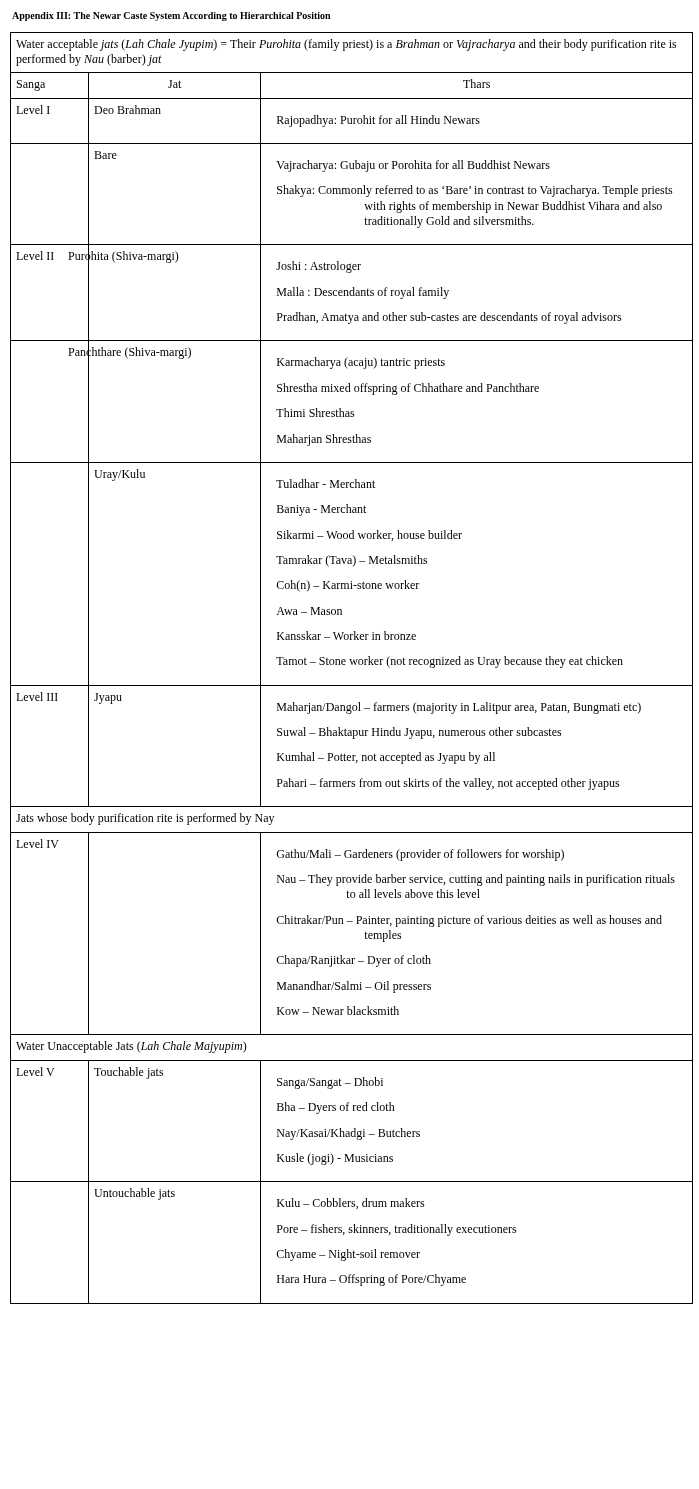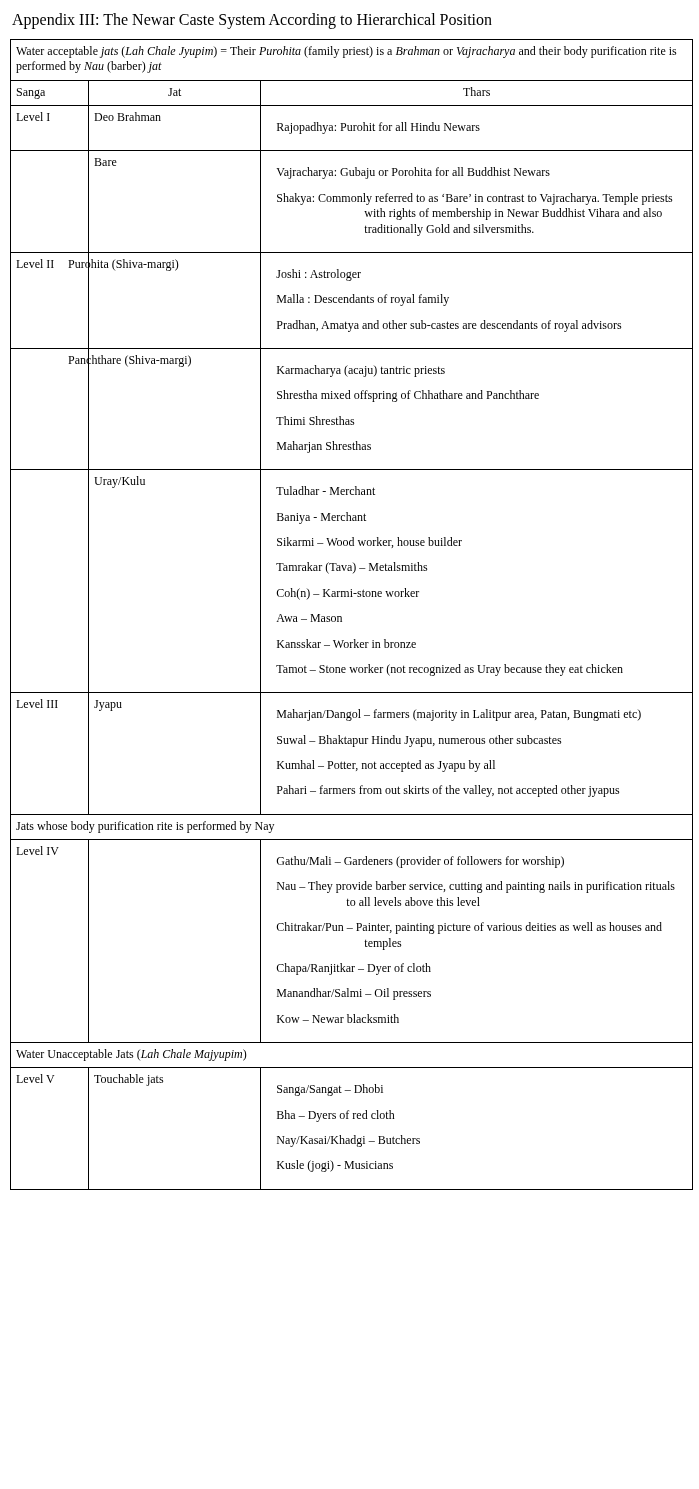--- a/index.html
+++ b/index.html
@@ -12,22 +12,22 @@
     font-family: "Liberation Serif", serif;
     color: #000000;
   }
   .page {
     width: 699px;
     box-sizing: border-box;
     padding: 8px 6px 10px 10px;
   }
   .doc-title {
     font-family: "Liberation Serif", serif;
-    font-weight: normal;
-    font-size: 16px;
+    font-weight: bold;
+    font-size: 10px;
     line-height: 1.25;
     margin: 2px 0 9px 2px;
   }
   table.caste-table {
     border-collapse: collapse;
     width: 683px;
     table-layout: fixed;
     border: 1px solid #000;
   }
   table.caste-table td {
@@ -179,16 +179,26 @@
         <td>Level V</td>
         <td>Touchable jats</td>
         <td class="cell-pad-sm">
           <div class="entry">Sanga/Sangat – Dhobi</div>
           <div class="entry">Bha – Dyers of red cloth</div>
           <div class="entry">Nay/Kasai/Khadgi – Butchers</div>
           <div class="entry">Kusle (jogi) - Musicians</div>
         </td>
       </tr>
 
+      <tr>
+        <td></td>
+        <td>Untouchable jats</td>
+        <td class="cell-pad-sm">
+          <div class="entry">Kulu – Cobblers, drum makers</div>
+          <div class="entry">Pore – fishers, skinners, traditionally executioners</div>
+          <div class="entry">Chyame – Night-soil remover</div>
+          <div class="entry">Hara Hura – Offspring of Pore/Chyame</div>
+        </td>
+      </tr>
 
     </tbody>
   </table>
 </div>
 
 </body></html>

